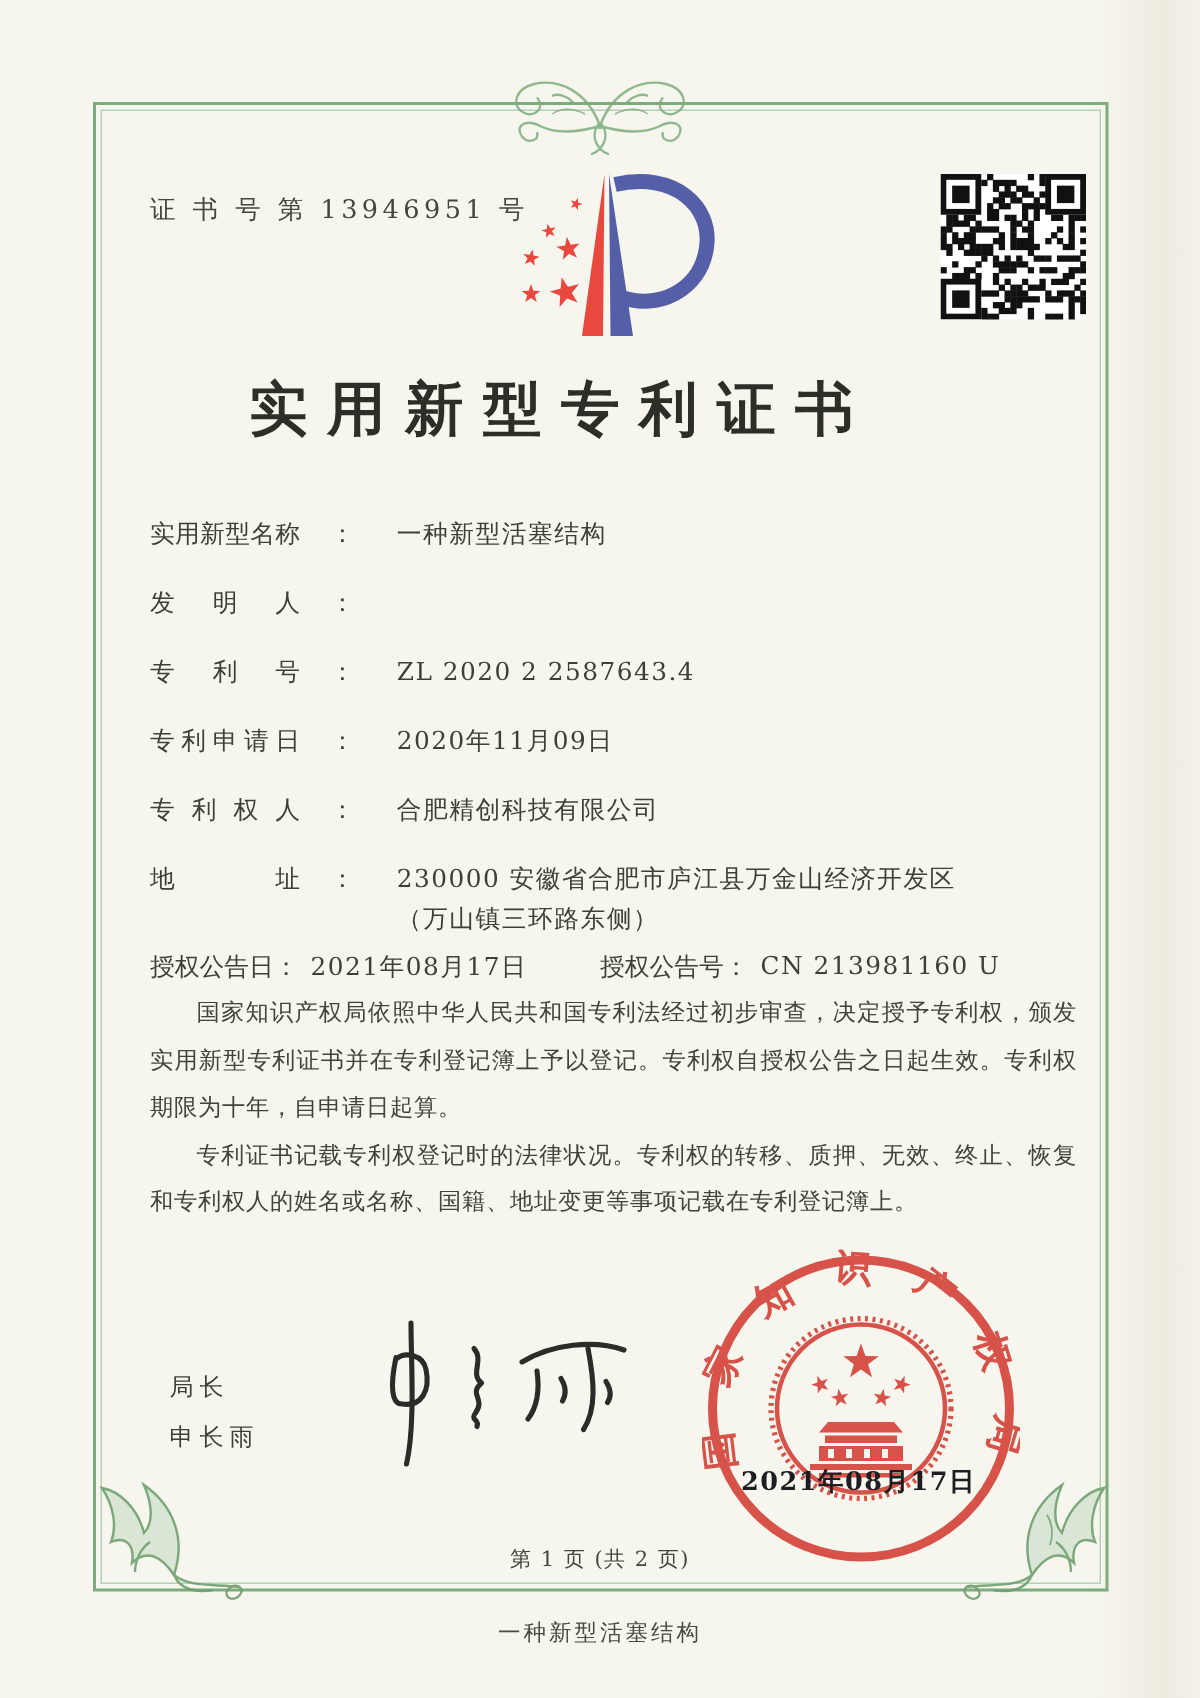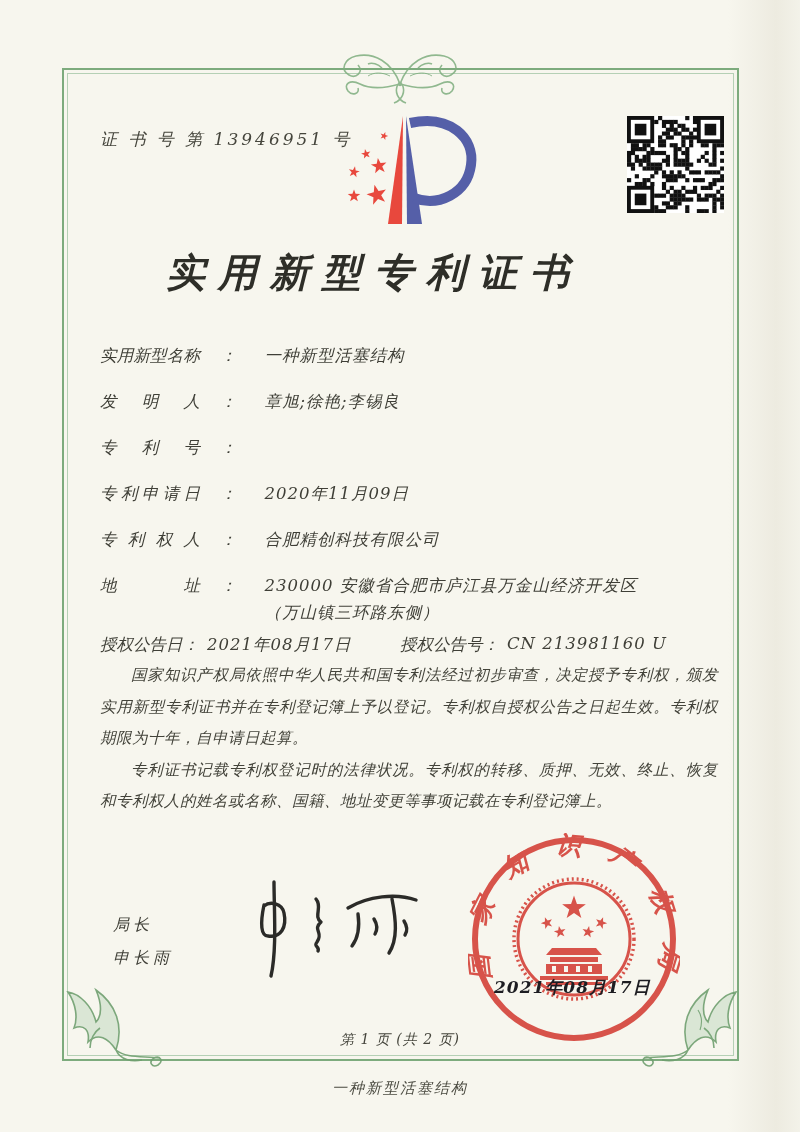--- a/index.html
+++ b/index.html
@@ -1,20 +1,20 @@
 <!DOCTYPE html>
 <html><head>
 <meta charset="utf-8">
 <style>
   html,body{margin:0;padding:0;background:#e8e8e2;}
   .page{
     position:relative;width:800px;height:1132px;margin:0 auto;
     background:linear-gradient(90deg,#f7f6ee 0%,#f7f6ee 91%,#edebe0 97%,#f3f2e9 100%);
     font-family:"DejaVu Serif","Liberation Serif",serif;
-    color:#3f3f37;overflow:hidden;font-style:italic;
+    color:#3f3f37;overflow:hidden;
   }
   .frame{position:absolute;left:62px;top:68px;width:673px;height:989px;border:2.5px solid #7dab7d;}
   .frame-inner{position:absolute;left:3px;top:3px;right:3px;bottom:3px;border:1px solid #b5d0b5;}
   .cert-no{position:absolute;left:100px;top:128px;font-size:17px;letter-spacing:3px;color:#45453c;}
   .title{position:absolute;left:0;top:246px;width:735px;text-align:center;
          font-size:39px;font-weight:700;letter-spacing:13px;padding-left:13px;box-sizing:border-box;color:#2e2e28;}
   .frow{position:absolute;left:100px;width:560px;font-size:16.5px;line-height:27px;display:flex;align-items:flex-start;gap:20px;}
   .fl{display:inline-block;width:100px;text-align:justify;text-align-last:justify;flex:0 0 100px;color:#3f3f37;}
   .colon{flex:0 0 auto;margin-right:8px;}
   .fv{flex:1 1 auto;letter-spacing:1px;max-width:452px;}
@@ -331,25 +331,25 @@
   <div class="title">实用新型专利证书</div>
 
   <div class="frow" style="top:342px">
     <span class="fl">实用新型名称</span>
       <span class="colon">：</span>
       <span class="fv">一种新型活塞结构</span>
   </div>
   <div class="frow" style="top:388px">
     <span class="fl">发明人</span>
       <span class="colon">：</span>
-      <span class="fv">章旭;徐艳;李锡良</span>
   </div>
   <div class="frow" style="top:434px">
     <span class="fl">专利号</span>
       <span class="colon">：</span>
+      <span class="fv">ZL 2020 2 2587643.4</span>
   </div>
   <div class="frow" style="top:480px">
     <span class="fl">专利申请日</span>
       <span class="colon">：</span>
       <span class="fv">2020年11月09日</span>
   </div>
   <div class="frow" style="top:526px">
     <span class="fl">专利权人</span>
       <span class="colon">：</span>
       <span class="fv">合肥精创科技有限公司</span>

